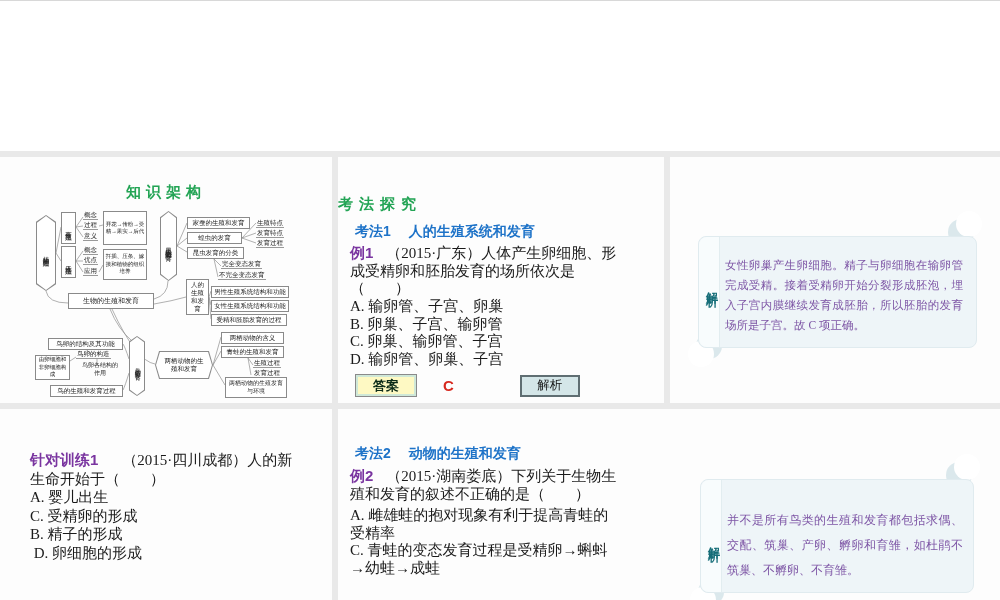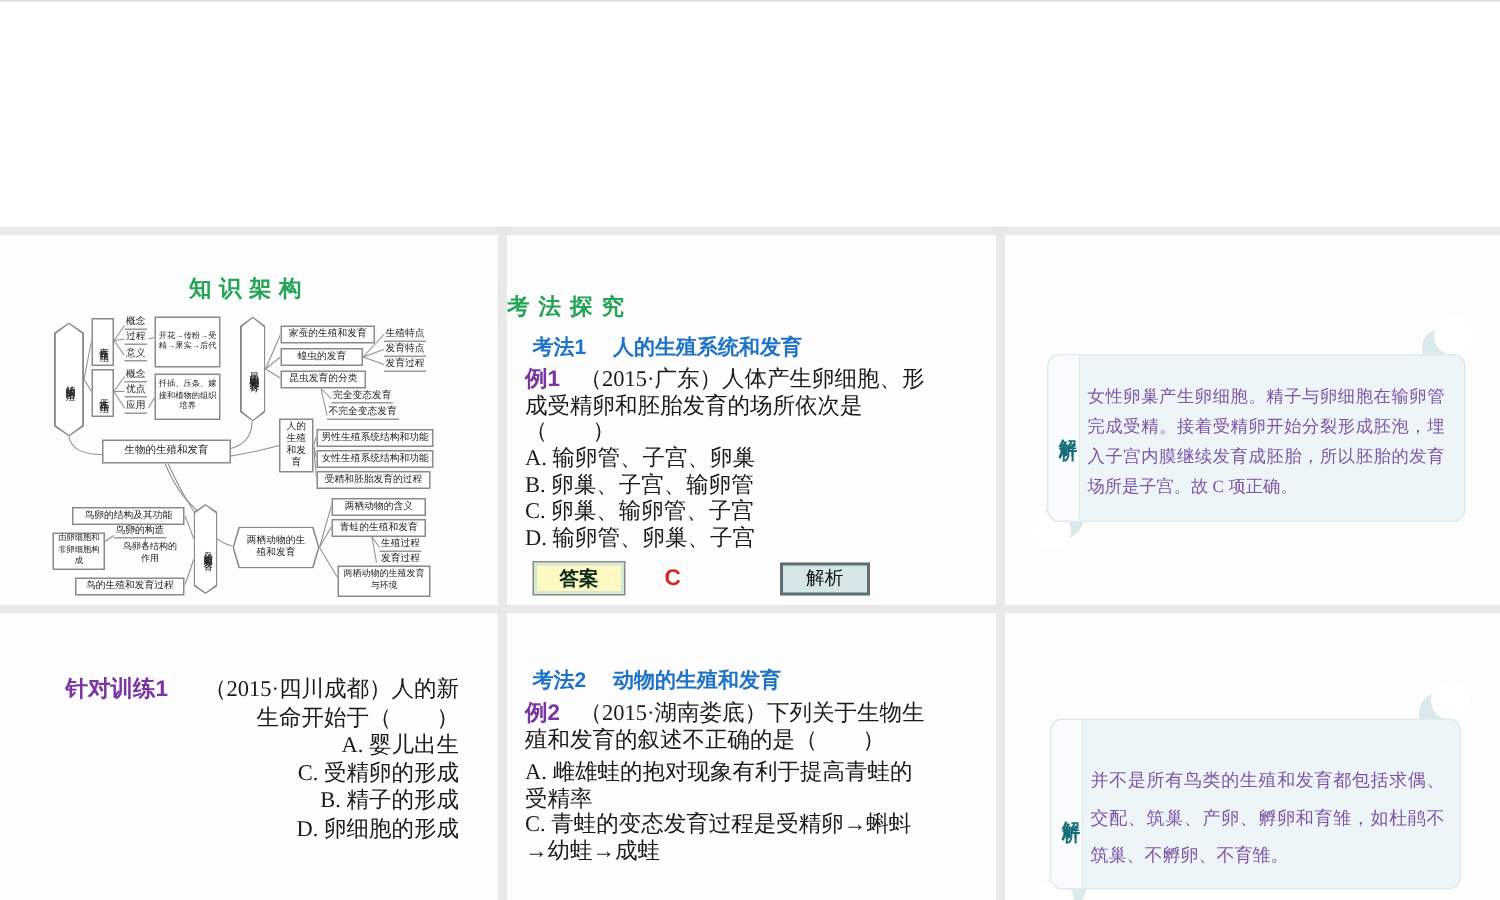--- a/index.html
+++ b/index.html
@@ -195,30 +195,30 @@
   <div class="curl curl-tr" style="left:278px;top:62px;"></div>
   <div class="curl curl-bl" style="left:26px;top:176px;"></div>
   <div class="scroll" style="left:28px;top:79px;width:277px;height:110px;">
     <div class="scroll-strip"></div>
     <div class="scroll-label" style="top:46px;">解析</div>
     <div class="scroll-text" style="left:26px;top:18px;width:238px;font-size:11.5px;line-height:20px;">女性卵巢产生卵细胞。精子与卵细胞在输卵管完成受精。接着受精卵开始分裂形成胚泡，埋入子宫内膜继续发育成胚胎，所以胚胎的发育场所是子宫。故 C 项正确。</div>
   </div>
 </div>
 
 <div class="panel" style="left:0;top:408px;width:332px;height:192px;">
-  <div class="q-block" style="left:30px;top:42px;width:276px;line-height:18.5px;text-align:right;">
+  <div class="q-block" style="left:30px;top:42px;width:276px;line-height:18.5px;">
     <span class="q-label" style="margin-right:24px;">针对训练1</span><span>（2015·四川成都）人的新生命开始于（　　）</span>
     <div class="opt">A. 婴儿出生</div>
     <div class="opt">C. 受精卵的形成</div>
     <div class="opt">B. 精子的形成</div>
     <div class="opt"> D. 卵细胞的形成</div>
   </div>
 </div>
 
-<div class="panel" style="left:338px;top:408px;width:326px;height:192px;">
+<div class="panel" style="left:338px;top:408px;width:326px;height:192px;padding-left:32px;">
   <div class="m-head" style="left:17px;top:36px;">考法2　 动物的生殖和发育</div>
   <div class="q-block" style="left:12px;top:58px;width:272px;">
     <span class="q-label">例2</span><span>（2015·湖南娄底）下列关于生物生殖和发育的叙述不正确的是（　　）</span>
   </div>
   <div class="q-block" style="left:12px;top:98px;width:272px;">
     <div class="opt">A. 雌雄蛙的抱对现象有利于提高青蛙的受精率</div>
     <div class="opt">C. 青蛙的变态发育过程是受精卵→蝌蚪→幼蛙→成蛙</div>
   </div>
 </div>
 

